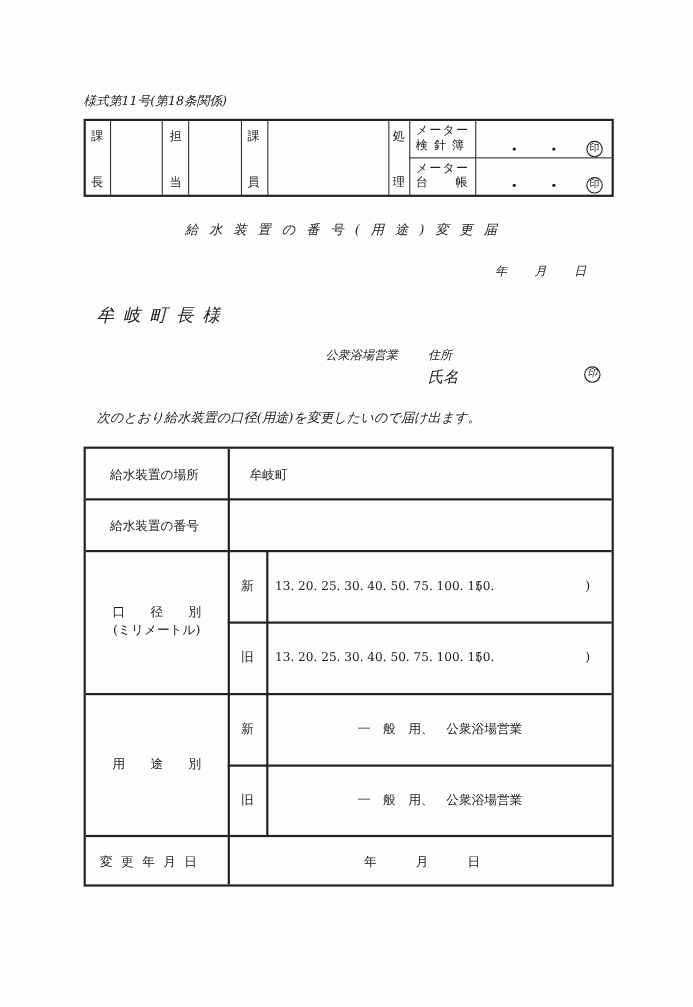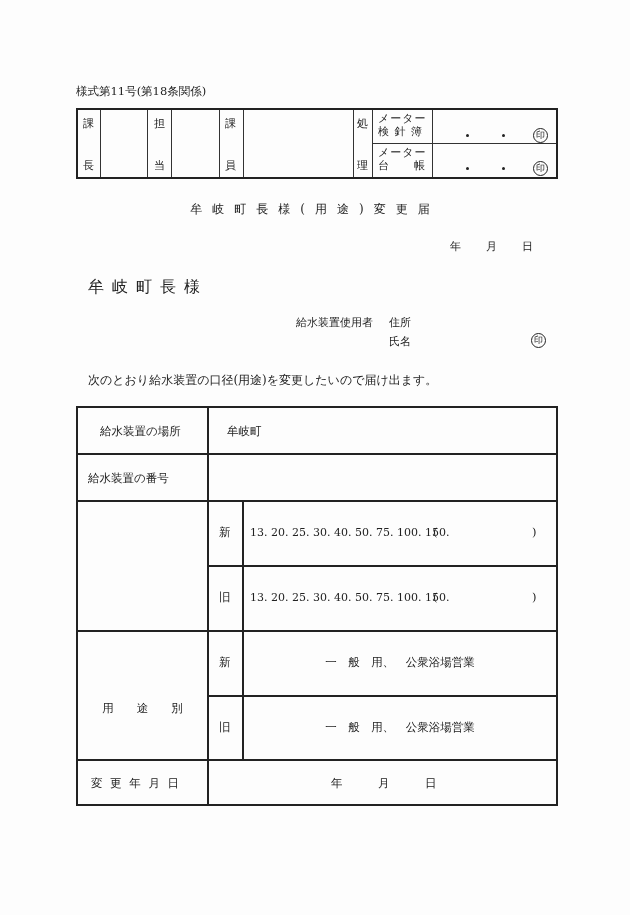--- a/index.html
+++ b/index.html
@@ -1,40 +1,40 @@
 <!DOCTYPE html>
 <html><head>
 <meta charset="utf-8">
 <style>
   html, body { margin: 0; padding: 0; }
   body {
     width: 630px; height: 915px; background: #fdfdfd; position: relative;
     font-family: "DejaVu Serif", "Liberation Serif", serif; color: #222; font-size: 11px;
     overflow: hidden;
   }
-  .abs { position: absolute; white-space: nowrap; }
+  .abs { position: absolute; white-space: nowrap; font-style: italic; }
   .form-no { left: 76px; top: 84px; font-size: 11.5px; }
 
   
   .stamp { position: absolute; left: 76px; top: 108px; width: 482px; height: 71px;
            border: 2px solid #222; box-sizing: border-box; }
   .vline { position: absolute; top: 0; bottom: 0; width: 1px; background: #333; }
   .hline { position: absolute; height: 1px; background: #333; }
   .stamp .lbl { position: absolute; font-size: 11px; }
   .meter { position: absolute; font-size: 11px; line-height: 13px; letter-spacing: 1px; }
   .dot { position: absolute; width: 3px; height: 3px; border-radius: 50%; background: #222; }
   .seal { position: absolute; width: 13px; height: 13px; border: 1px solid #222; border-radius: 50%;
           font-size: 9px; line-height: 13px; text-align: center; }
 
   .title { left: 0; width: 630px; top: 201px; text-align: center; font-size: 12px; letter-spacing: 10px; }
   .date-top { top: 239px; font-size: 11px; }
   .addressee { left: 88px; top: 277px; font-size: 16px; letter-spacing: 8px; }
   .applicant { left: 296px; top: 315px; font-size: 11px; }
   .addr-lbl { left: 389px; top: 315px; font-size: 11px; }
-  .name-lbl { left: 389px; top: 334px; font-size: 11px; }
+  .name-lbl { left: 389px; top: 334px; font-size: 14px; }
   .intro { left: 88px; top: 372px; font-size: 12px; }
 
   
   .main { position: absolute; left: 76px; top: 406px; width: 482px; height: 400px;
           border: 2px solid #222; box-sizing: border-box; padding-left: 26px; }
   .mv { position: absolute; width: 2px; background: #222; }
   .mh { position: absolute; height: 2px; background: #222; }
   .cell-text { position: absolute; font-size: 11.5px; }
   .center { text-align: center; }
 </style>
@@ -79,29 +79,29 @@
 
   <div class="meter" style="left:300px; top:36px">
     <div>メーター</div>
     <div>台　　帳</div>
   </div>
   <div class="dot" style="left:388px; top:57px"></div>
   <div class="dot" style="left:424px; top:57px"></div>
   <div class="seal" style="left:455px; top:51px">印</div>
 </div>
 
-<div class="abs title">牟岐町長様(用途)変更届</div>
+<div class="abs title">給水装置の番号(用途)変更届</div>
 
 <span class="abs date-top" style="left:450px">年</span>
 <span class="abs date-top" style="left:486px">月</span>
 <span class="abs date-top" style="left:522px">日</span>
 
 <div class="abs addressee">牟岐町長様</div>
 
-<span class="abs applicant">給水装置使用者</span>
+<span class="abs applicant">公衆浴場営業</span>
 <span class="abs addr-lbl">住所</span>
 <div class="abs" style="left:420px; top:313px; width:130px; height:16px"></div>
 <span class="abs name-lbl">氏名</span>
 <div class="abs" style="left:420px; top:332px; width:100px; height:16px"></div>
 <div class="abs seal" style="left:531px; top:333px">印</div>
 
 <div class="abs intro">次のとおり給水装置の口径(用途)を変更したいので届け出ます。</div>
 
 <div class="main">
 
@@ -111,36 +111,40 @@
   <div class="mh" style="left:0; right:0; top:45px"></div>
   <div class="mh" style="left:0; right:0; top:92px"></div>
   <div class="mh" style="left:129px; right:0; top:157px"></div>
   <div class="mh" style="left:0; right:0; top:222px"></div>
   <div class="mh" style="left:129px; right:0; top:287px"></div>
   <div class="mh" style="left:0; right:0; top:351px"></div>
 
   <span class="cell-text" style="left:22px; top:16px">給水装置の場所</span>
   <span class="cell-text" style="left:149px; top:16px">牟岐町</span>
 
-  <span class="cell-text" style="left:10px; top:63px">給水装置の番号</span>
+  <span class="cell-text" style="left:22px; top:63px">給水装置の番号</span>
   <div class="cell-text" style="left:133px; top:49px; width:340px; height:40px"></div>
 
+  <div class="cell-text center" style="left:0; width:129px; top:140px; line-height:16px">
+    <div>口　　径　　別</div>
+    <div>(ミリメートル)</div>
+  </div>
   <span class="cell-text" style="left:141px; top:117px">新</span>
   <span class="cell-text" style="left:172px; top:118px; font-size:11px">13. 20. 25. 30. 40. 50. 75. 100. 150.</span>
   <span class="cell-text" style="left:355px; top:117px">(</span>
   <div class="cell-text" style="left:368px; top:115px; width:85px; height:18px"></div>
   <span class="cell-text" style="left:454px; top:117px">)</span>
 
   <span class="cell-text" style="left:141px; top:182px">旧</span>
   <span class="cell-text" style="left:172px; top:183px; font-size:11px">13. 20. 25. 30. 40. 50. 75. 100. 150.</span>
   <span class="cell-text" style="left:355px; top:182px">(</span>
   <div class="cell-text" style="left:368px; top:180px; width:85px; height:18px"></div>
   <span class="cell-text" style="left:454px; top:182px">)</span>
 
-  <div class="cell-text center" style="left:0; width:129px; top:293px">用　　途　　別</div>
+  <div class="cell-text center" style="left:0; width:129px; top:279px">用　　途　　別</div>
   <span class="cell-text" style="left:141px; top:247px">新</span>
   <div class="cell-text center" style="left:166px; width:312px; top:247px">一　般　用、　公衆浴場営業</div>
   <span class="cell-text" style="left:141px; top:312px">旧</span>
   <div class="cell-text center" style="left:166px; width:312px; top:312px">一　般　用、　公衆浴場営業</div>
 
   <div class="cell-text center" style="left:0; width:116px; top:368px; letter-spacing:2px">変 更 年 月 日</div>
   <span class="cell-text" style="left:253px; top:368px">年</span>
   <span class="cell-text" style="left:300px; top:368px">月</span>
   <span class="cell-text" style="left:347px; top:368px">日</span>
 </div>

